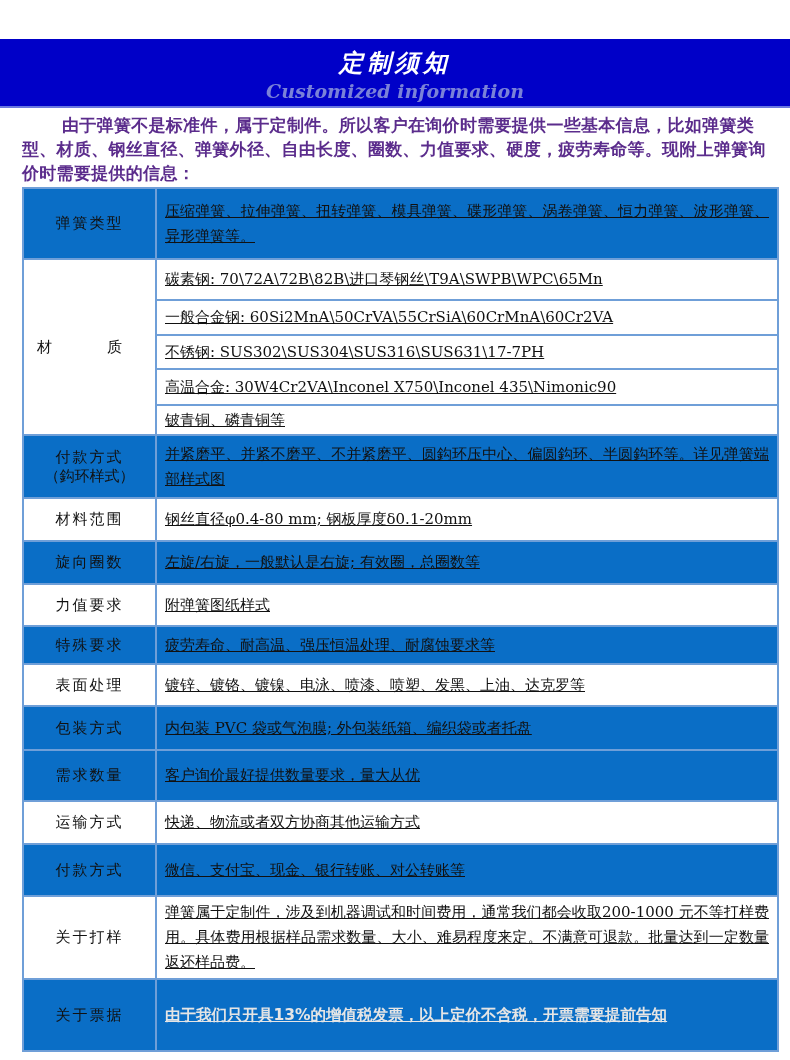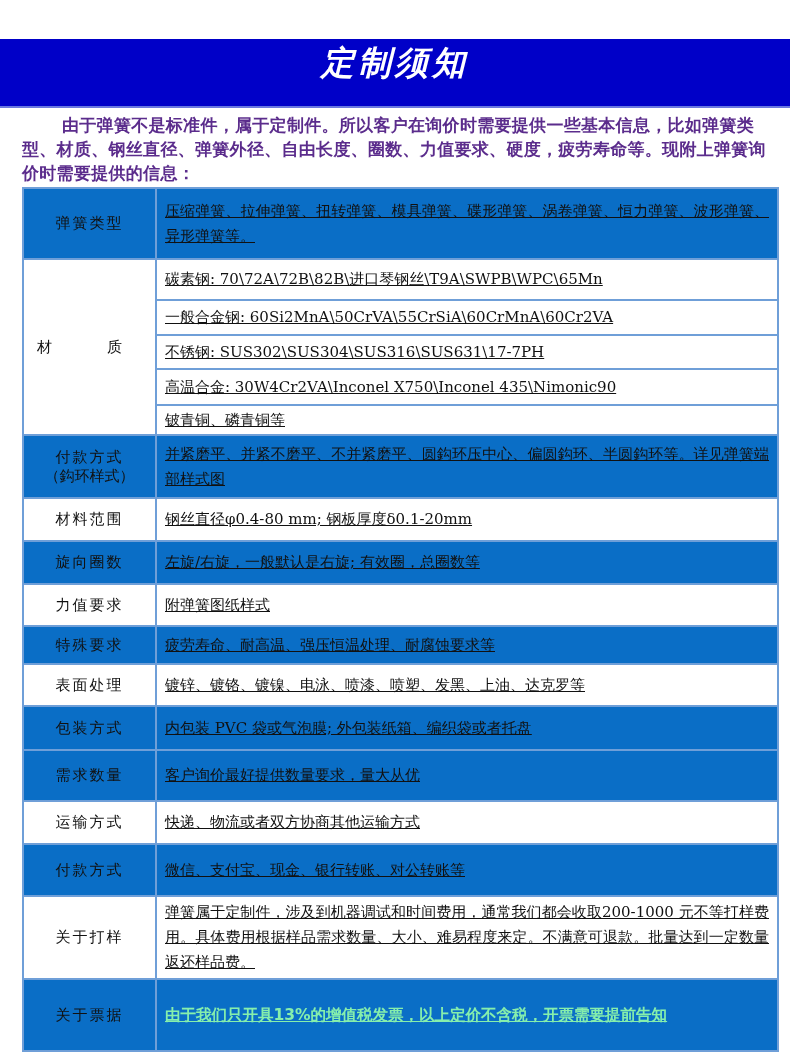--- a/index.html
+++ b/index.html
@@ -24,21 +24,21 @@
       border-bottom: 2px solid #6a78e0;
       box-sizing: border-box;
       text-align: center;
     }
     .banner-title {
       position: absolute;
       left: 0;
       right: 0;
       top: 9px;
       color: #ffffff;
-      font-size: 33px;
+      font-size: 24px;
       font-weight: bold;
       font-style: italic;
       letter-spacing: 4px;
       font-family: "DejaVu Serif", serif;
       line-height: 30px;
     }
     .banner-subtitle {
       position: absolute;
       left: 0;
       right: 0;
@@ -90,29 +90,30 @@
       line-height: 25px;
       text-align: justify;
       text-decoration: underline;
     }
     .row-blue td { background: #0a6ec6; }
     .row-white td { background: #ffffff; }
     .bold-note {
       font-family: "DejaVu Sans", sans-serif;
       font-weight: bold;
       font-size: 15.5px;
-      color: #86efac;
+      color: #e5e5e5;
     }
     .spaced-label { letter-spacing: 20px !important; margin-left: 34px; }
   </style>
 </head>
 <body>
 
 <div class="banner">
   <div class="banner-title">定制须知</div>
+  <div class="banner-subtitle">Customized information</div>
 </div>
 
 <div class="intro">由于弹簧不是标准件，属于定制件。所以客户在询价时需要提供一些基本信息，比如弹簧类型、材质、钢丝直径、弹簧外径、自由长度、圈数、力值要求、硬度，疲劳寿命等。现附上弹簧询价时需要提供的信息：</div>
 
 <table class="spec-table">
   <colgroup>
     <col style="width:133px">
     <col style="width:622px">
   </colgroup>
 

